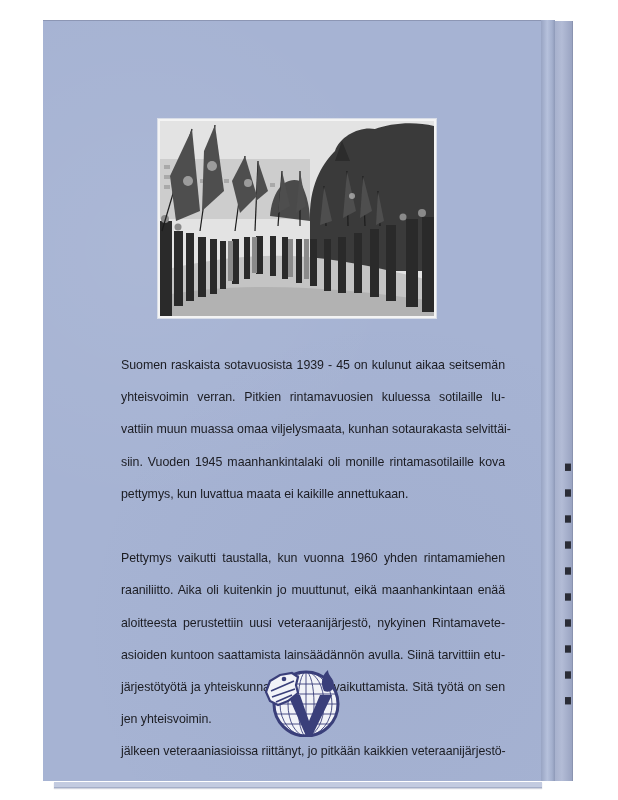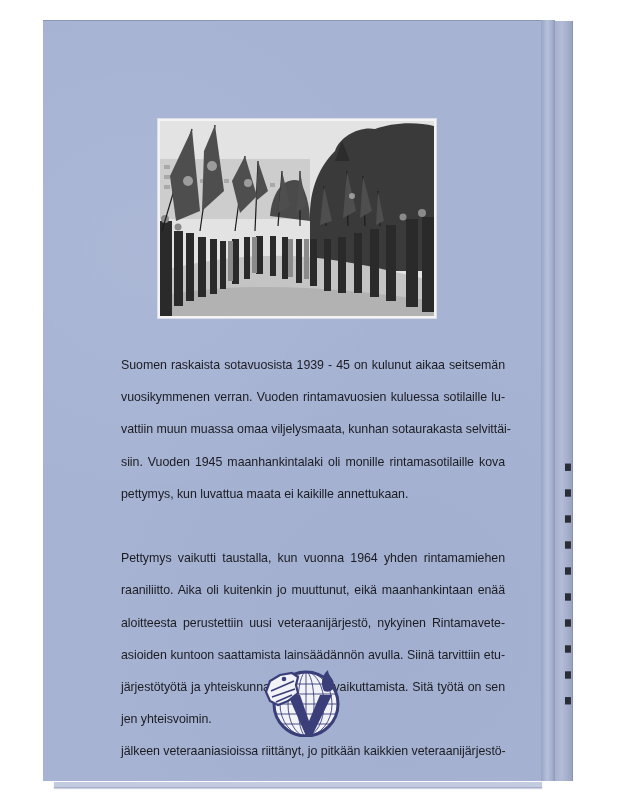--- a/index.html
+++ b/index.html
@@ -241,27 +241,27 @@
           <circle cx="88" cy="62" r="4"></circle>
           <circle cx="192" cy="75" r="3"></circle>
         </g>
       </svg>
     </div>
   </div>
 
   <div class="blurb">
     <p>
       <span class="line">Suomen raskaista sotavuosista 1939 - 45 on kulunut aikaa seitsemän</span>
-      <span class="line">vuosikymmenen verran. Vuoden rintamavuosien kuluessa sotilaille lu-</span>
+      <span class="line">yhteisvoimin verran. Pitkien rintamavuosien kuluessa sotilaille lu-</span>
       <span class="line">vattiin muun muassa omaa viljelysmaata, kunhan sotaurakasta selvittäi-</span>
       <span class="line">siin. Vuoden 1945 maanhankintalaki oli monille rintamasotilaille kova</span>
       <span class="line last">pettymys, kun luvattua maata ei kaikille annettukaan.</span>
     </p>
     <p>
-      <span class="line">Pettymys vaikutti taustalla, kun vuonna 1964 yhden rintamamiehen</span>
+      <span class="line">Pettymys vaikutti taustalla, kun vuonna 1960 yhden rintamamiehen</span>
       <span class="line">raaniliitto. Aika oli kuitenkin jo muuttunut, eikä maanhankintaan enää</span>
       <span class="line">aloitteesta perustettiin uusi veteraanijärjestö, nykyinen Rintamavete-</span>
       <span class="line">asioiden kuntoon saattamista lainsäädännön avulla. Siinä tarvittiin etu-</span>
       <span class="line">järjestötyötä ja yhteiskunnan päättäjiin vaikuttamista. Sitä työtä on sen</span>
       <span class="line last">jen yhteisvoimin.</span>
       <span class="line">jälkeen veteraaniasioissa riittänyt, jo pitkään kaikkien veteraanijärjestö-</span>
     </p>
 
   </div>
 

